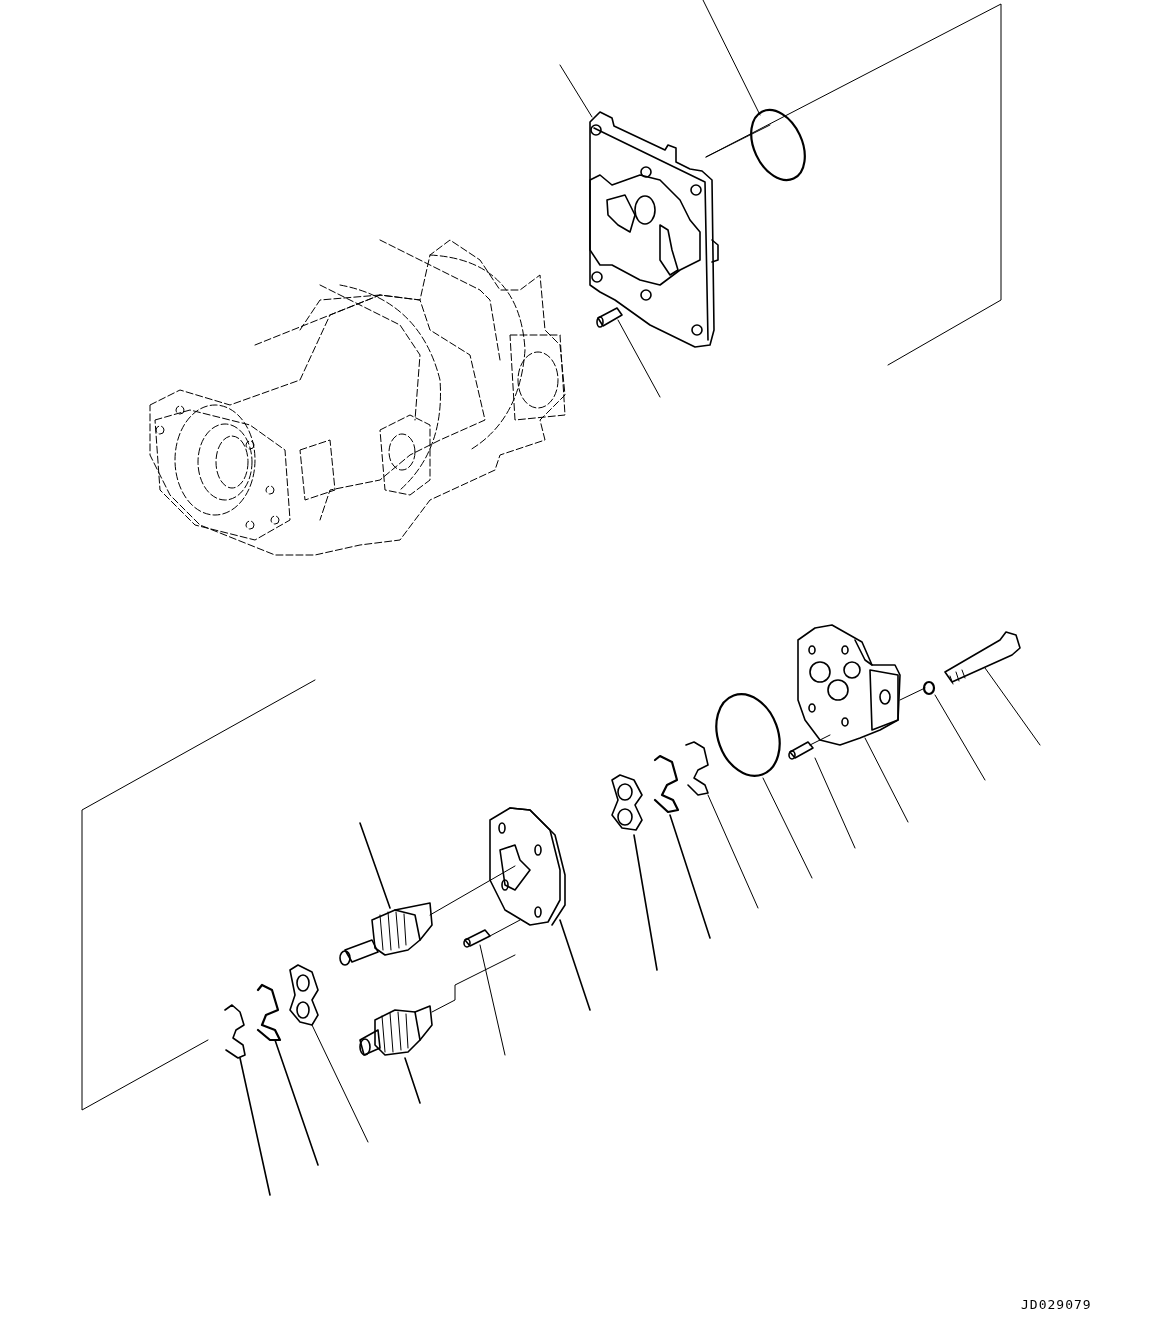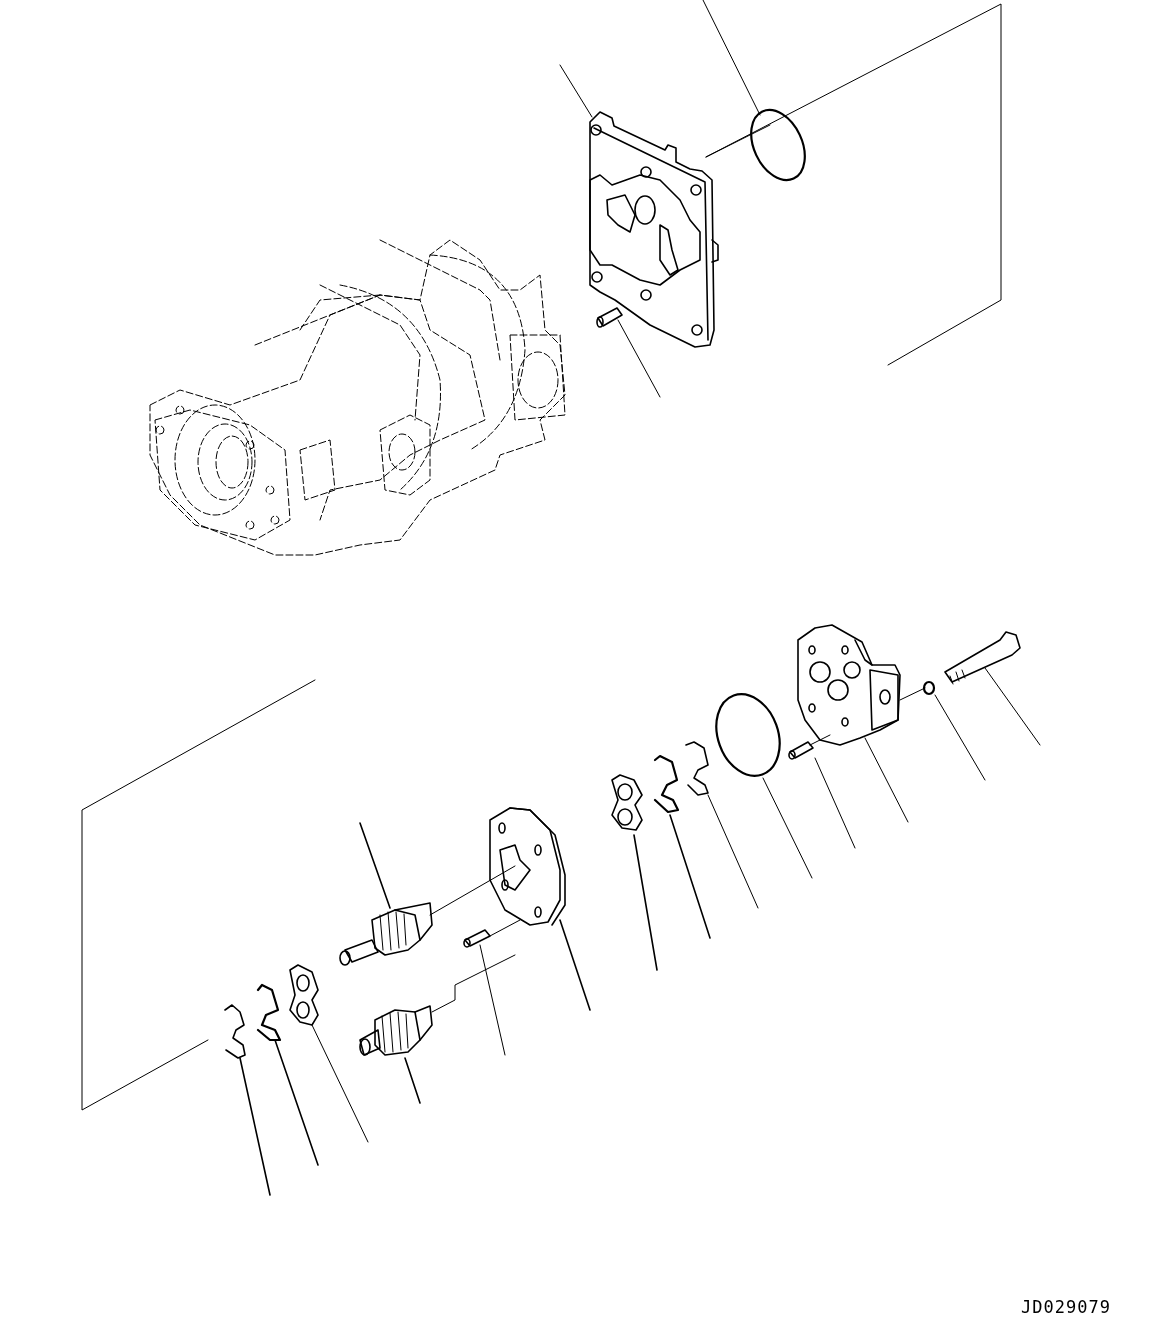--- a/index.html
+++ b/index.html
@@ -4,21 +4,21 @@
 <style>
   html, body { margin: 0; padding: 0; background: #ffffff; }
   body { width: 1163px; height: 1342px; position: relative; overflow: hidden;
          font-family: "DejaVu Sans Mono", monospace; }
   #canvas { position: absolute; left: 0; top: 0; width: 1163px; height: 1342px; }
   .ln { stroke: #000; fill: none; stroke-linecap: round; stroke-linejoin: round; }
   .thin { stroke-width: 1; }
   .med { stroke-width: 1.6; }
   .thick { stroke-width: 2.2; }
   .dash { stroke-dasharray: 7 3; }
-  #drawing-id { position: absolute; left: 1021px; top: 1297px; font-size: 17px;
+  #drawing-id { position: absolute; left: 1021px; top: 1297px; font-size: 13px;
                 letter-spacing: 1px; color: #000; font-family: "DejaVu Sans Mono", monospace; }
 </style>
 </head>
 <body>
 
 <svg id="canvas" viewBox="0 0 1163 1342" xmlns="http://www.w3.org/2000/svg">
 
   <g>
     <polyline class="ln thin" points="706,157 1001,4 1001,300 888,365"></polyline>
   </g>

